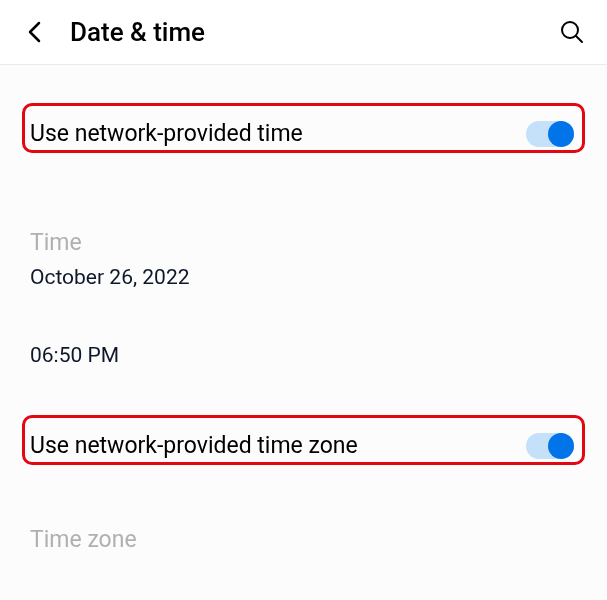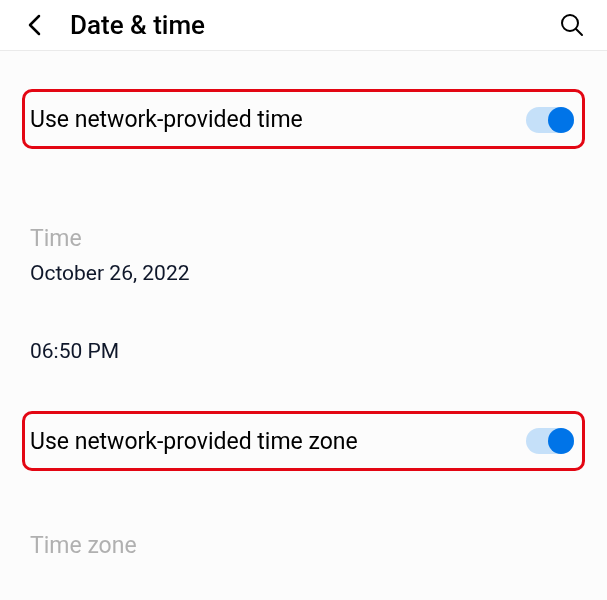--- a/index.html
+++ b/index.html
@@ -10,21 +10,21 @@
     body {
       width: 607px;
       height: 600px;
       font-family: -apple-system, BlinkMacSystemFont, 'Segoe UI', Roboto, Arial, sans-serif;
       background: #fcfcfc;
       overflow: hidden;
     }
     .header {
       display: flex;
       align-items: center;
-      height: 51px;
+      height: 65px;
       padding: 0 22px;
       background: #fff;
       border-bottom: 1px solid #eaeaea;
     }
     .back-icon {
       width: 24px;
       height: 24px;
       display: flex;
       align-items: center;
       justify-content: center;
@@ -77,23 +77,23 @@
       background: #0074e8;
       border-radius: 50%;
       position: absolute;
       right: 0;
       top: 0;
     }
     .highlighted-box {
       border: 3px solid #e30613;
       border-radius: 10px;
       margin: 18px 22px;
-      padding: 14px 8px 13px 5px;
+      padding: 14px 8px 3px 5px;
       display: flex;
-      align-items: center;
+      align-items: flex-end;
       justify-content: space-between;
       background: #fcfcfc;
     }
     .highlighted-box .setting-label {
       font-size: 23px;
       color: #000;
     }
     .spacer {
       height: 35px;
     }

